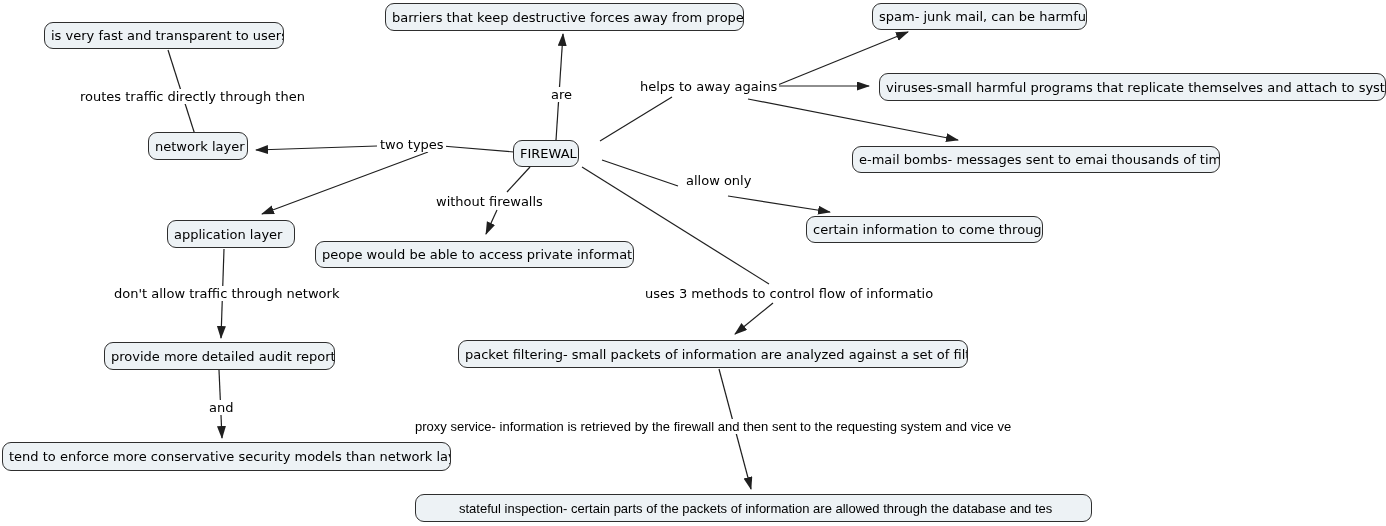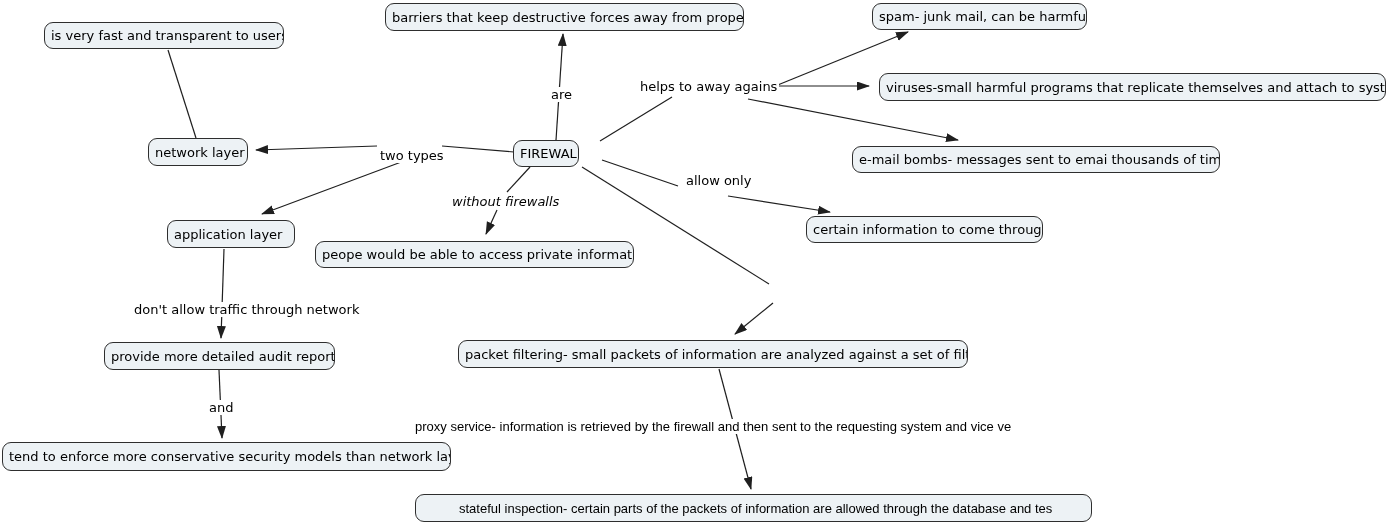--- a/index.html
+++ b/index.html
@@ -72,21 +72,21 @@
     </div>
     <div class="node" style="left: 872px; top: 3px; width: 215px; height: 27px;">
       <span>spam- junk mail, can be harmful</span>
     </div>
     <div class="node" style="left: 879px; top: 73px; width: 507px; height: 28px;">
       <span>viruses-small harmful programs that replicate themselves and attach to system</span>
     </div>
     <div class="node" style="left: 852px; top: 146px; width: 368px; height: 27px;">
       <span>e-mail bombs- messages sent to emai thousands of time</span>
     </div>
-    <div class="node" style="left: 148px; top: 138px; width: 100px; height: 28px;">
+    <div class="node" style="left: 148px; top: 132px; width: 100px; height: 28px;">
       <span>network layer</span>
     </div>
     <div class="node" style="left: 513px; top: 140px; width: 66px; height: 27px;">
       <span>FIREWALLS</span>
     </div>
     <div class="node" style="left: 167px; top: 220px; width: 128px; height: 28px;">
       <span>application layer</span>
     </div>
     <div class="node" style="left: 315px; top: 241px; width: 319px; height: 27px;">
       <span>peope would be able to access private information</span>
@@ -99,21 +99,23 @@
     </div>
     <div class="node" style="left: 458px; top: 340px; width: 510px; height: 28px;">
       <span>packet filtering- small packets of information are analyzed against a set of filters</span>
     </div>
     <div class="node" style="left: 2px; top: 442px; width: 449px; height: 29px;">
       <span>tend to enforce more conservative security models than network layer</span>
     </div>
     <div class="node narrow" style="left: 415px; top: 494px; width: 677px; height: 28px; padding-left: 43px;">
       <span>stateful inspection- certain parts of the packets of information are allowed through the database and tes</span>
     </div>
-    <div class="link-label" style="left: 378px; top: 148px;">two types</div>
+    <div class="link-label" style="left: 78px; top: 89px;">routes traffic directly through then</div>
+    <div class="link-label" style="left: 378px; top: 137px;">two types</div>
     <div class="link-label" style="left: 549px; top: 87px; text-align: right;">are</div>
     <div class="link-label" style="left: 638px; top: 79px;">helps to away agains</div>
-    <div class="link-label" style="left: 450px; top: 194px; font-style: italic;">without firewalls</div>
+    <div class="link-label" style="left: 434px; top: 194px;">without firewalls</div>
     <div class="link-label" style="left: 684px; top: 173px;">allow only</div>
-    <div class="link-label" style="left: 132px; top: 286px; margin-top: 16px;">don't allow traffic through network</div>
+    <div class="link-label" style="left: 112px; top: 286px;">don't allow traffic through network</div>
     <div class="link-label" style="left: 207px; top: 400px;">and</div>
+    <div class="link-label" style="left: 643px; top: 286px;">uses 3 methods to control flow of informatio</div>
     <div class="link-label narrow" style="left: 413px; top: 419px;">proxy service- information is retrieved by the firewall and then sent to the requesting system and vice ve</div>
   </div>
 
 </body></html>

